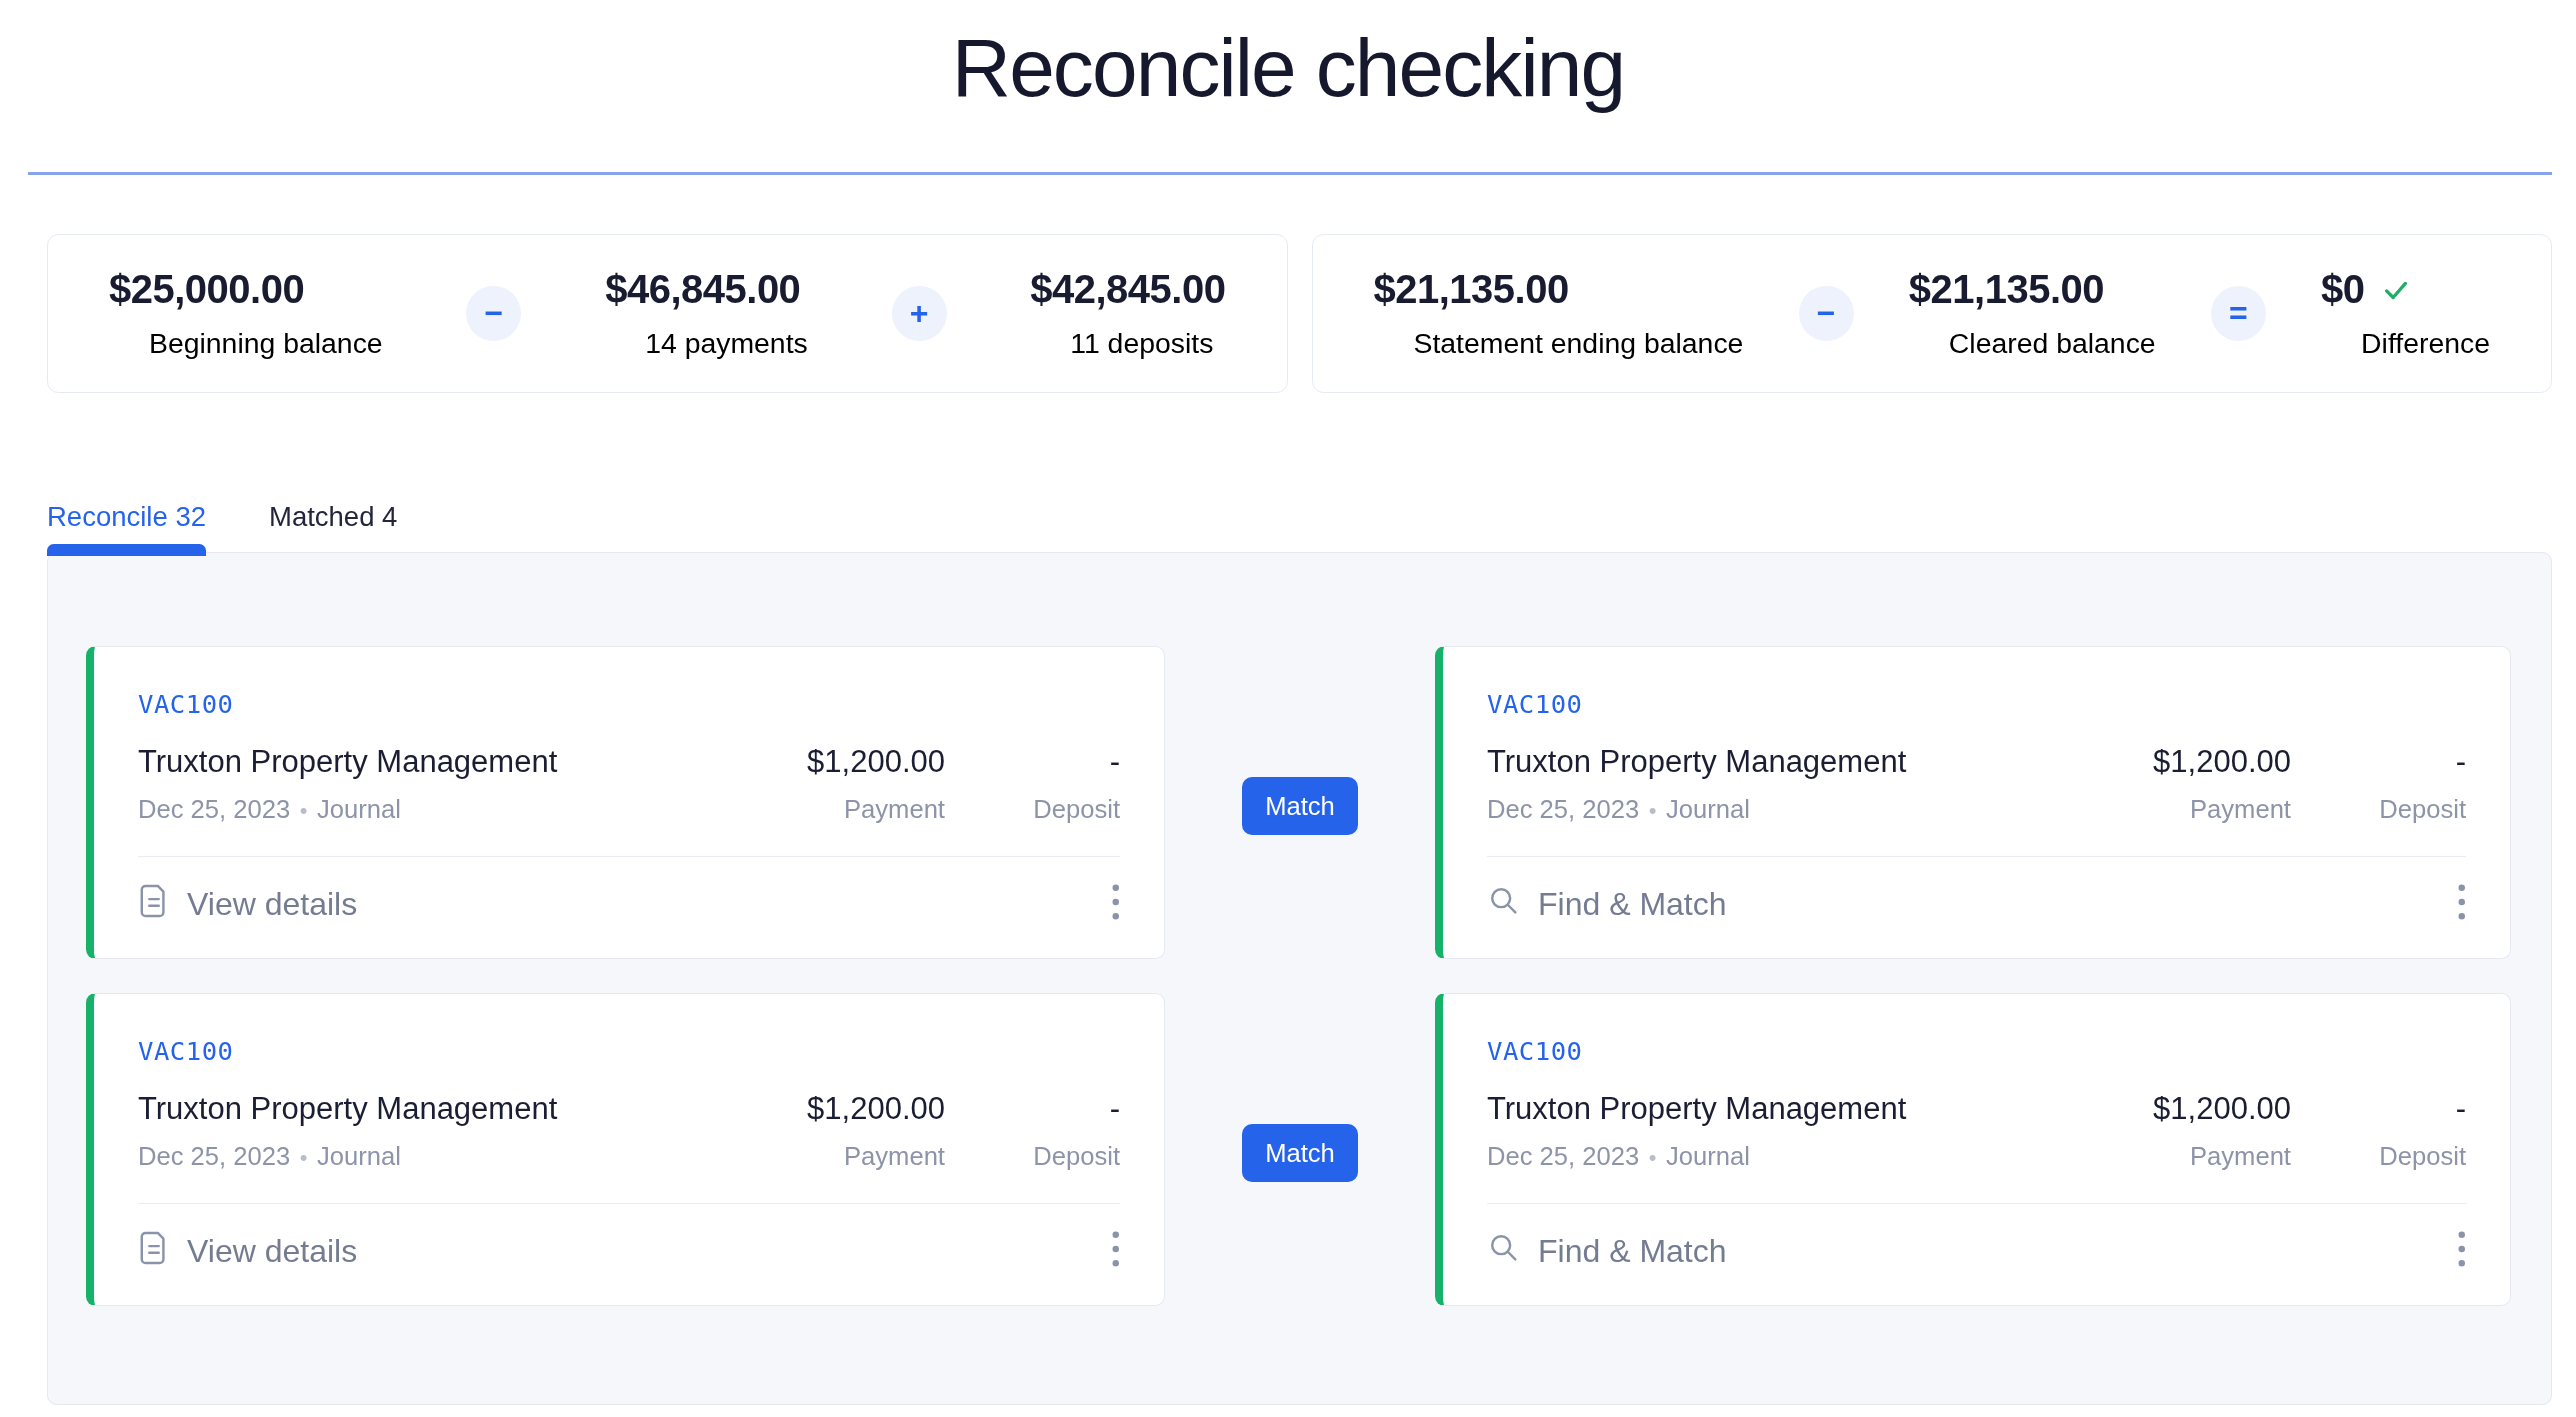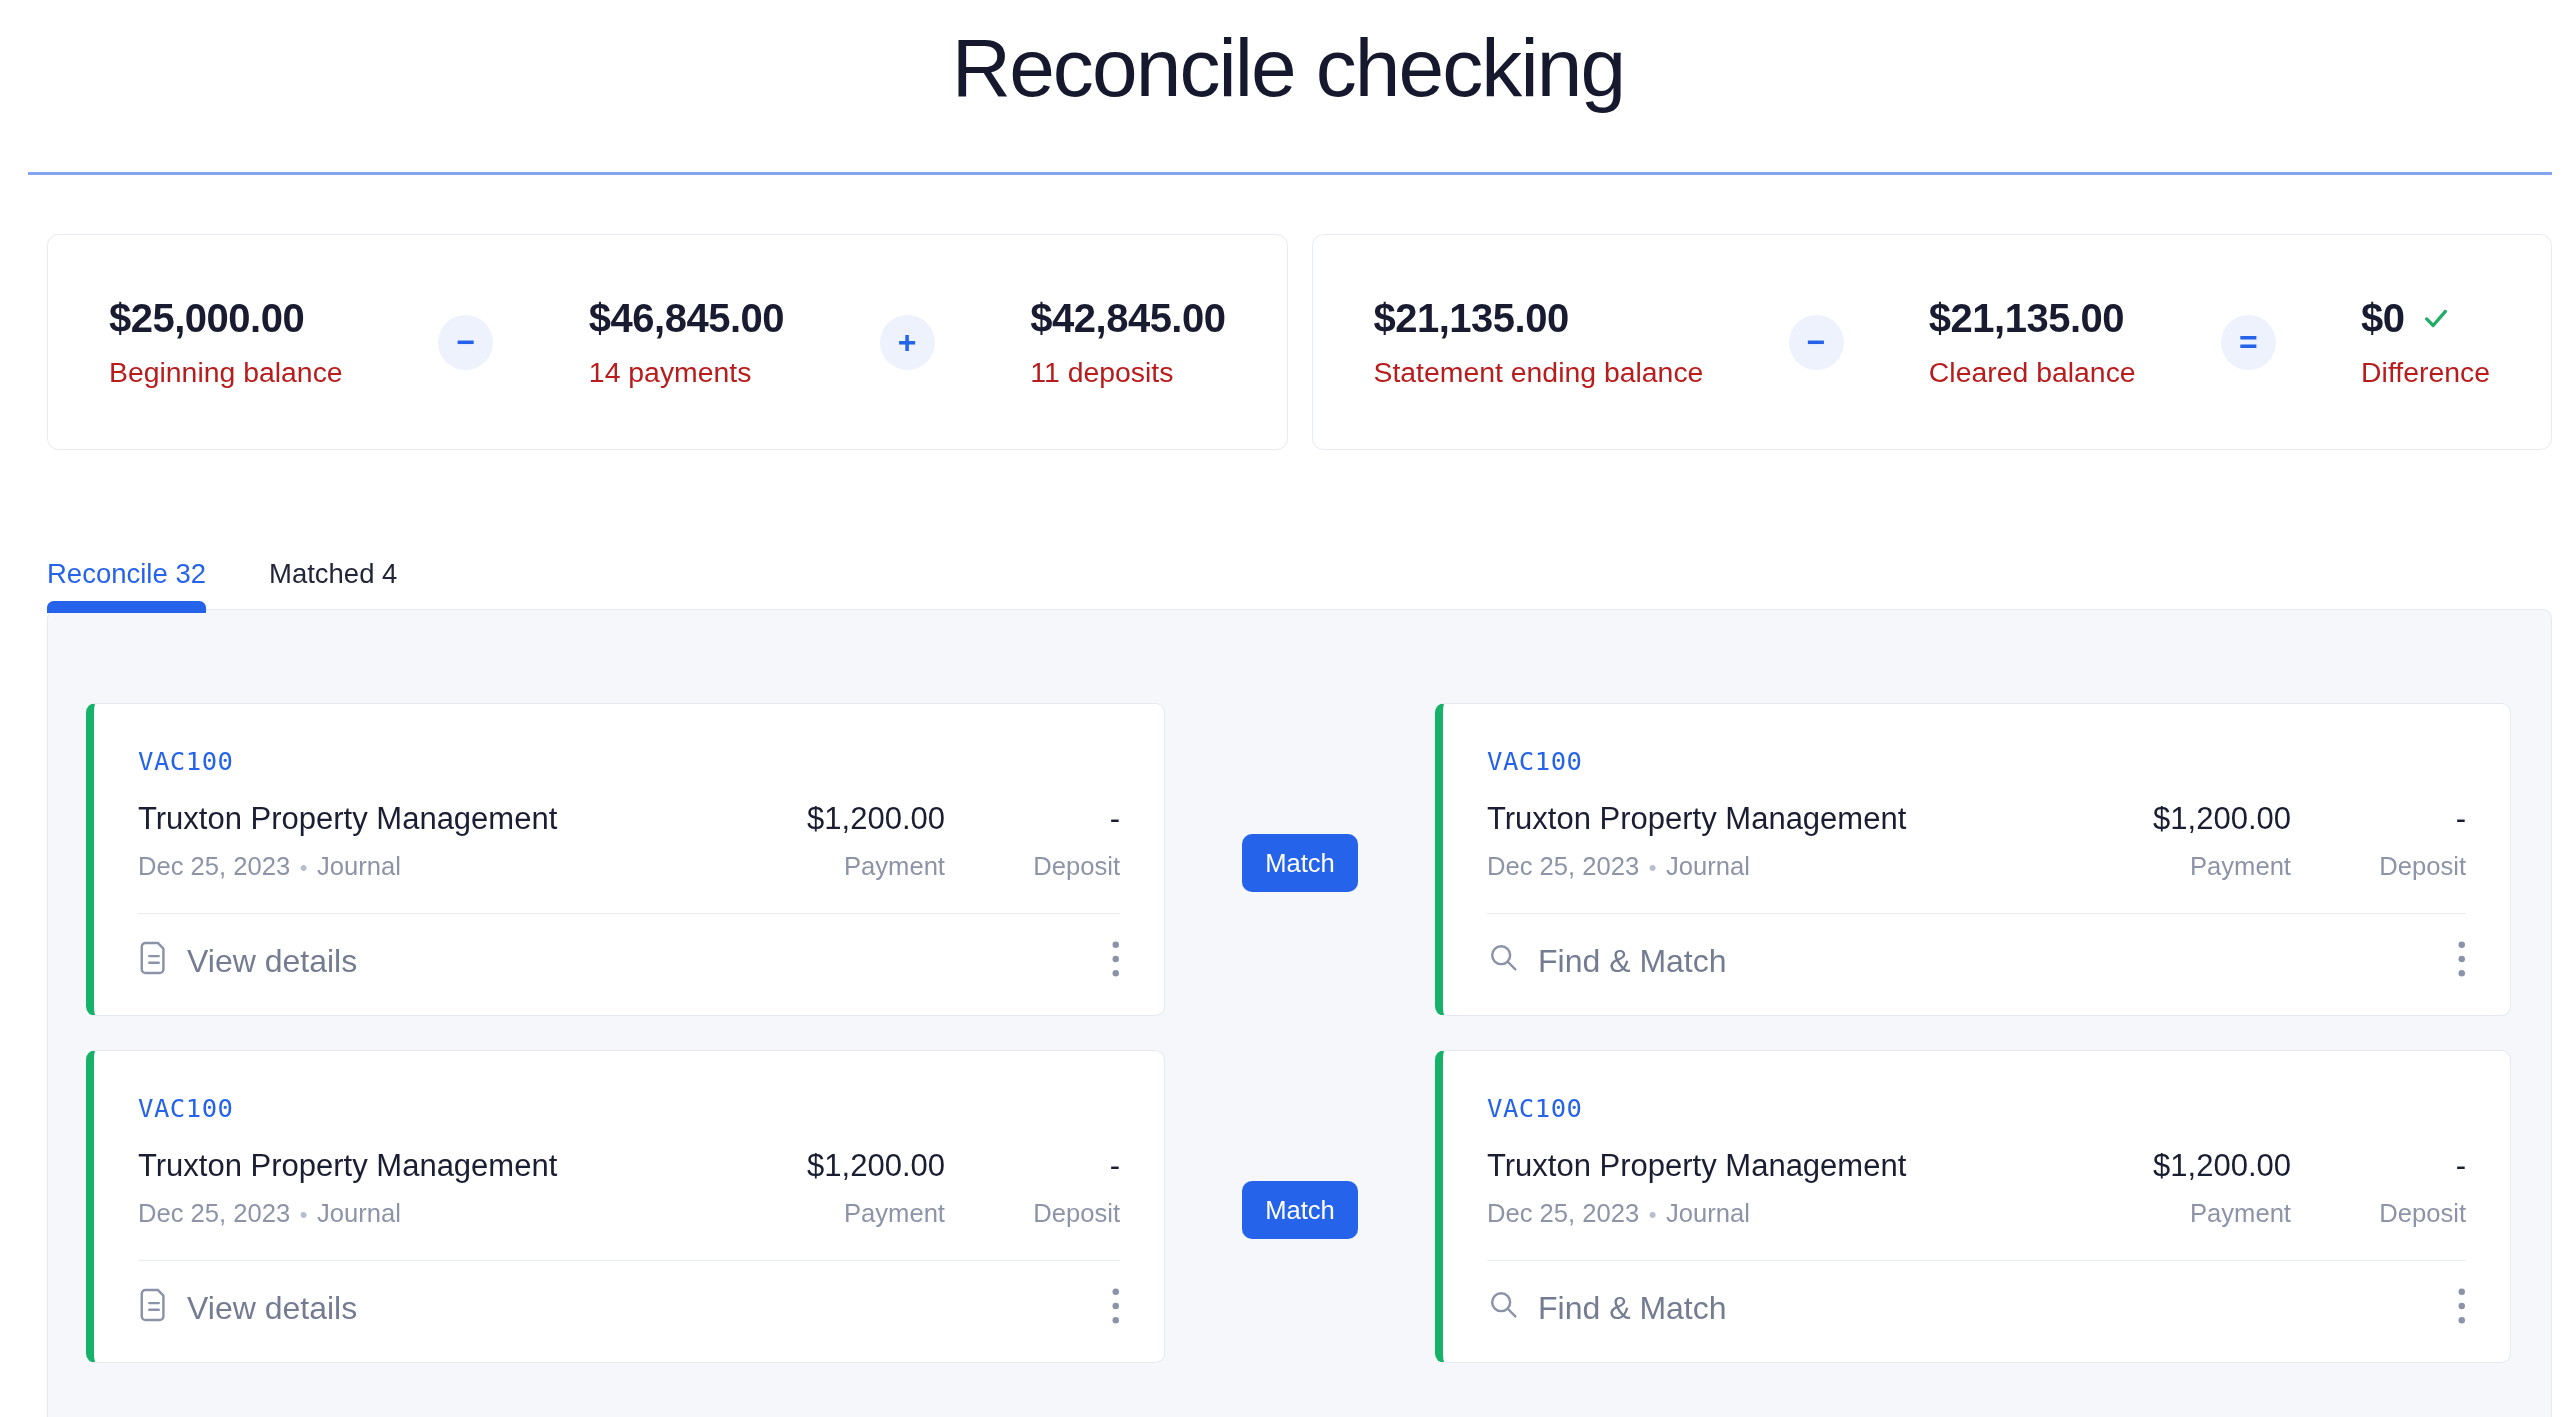--- a/index.html
+++ b/index.html
@@ -7,26 +7,26 @@
               font-family:"Liberation Sans", sans-serif; color:#1b1e33; }
 
   
   header { padding-top:21px; }
   h1.page-title { text-align:center; font-size:82px; font-weight:500;
                   letter-spacing:-1.9px; color:#16192e; line-height:1.15; }
   .header-divider { margin:57px 24px 0 28.4px; height:2.8px; background:#86a3ee; }
 
   
   .summary-row { display:flex; gap:24px; margin:59px 24px 0 47px; }
-  .summary-card { flex:1; height:216px; background:#fff; border:1.9px solid #e6eaf1;
+  .summary-card { flex:1; height:159px; background:#fff; border:1.9px solid #e6eaf1;
                   border-radius:11.4px; display:flex; align-items:center;
                   justify-content:space-between; padding:0 61px; }
   .stat .amount { font-size:40px; font-weight:600; color:#191c31; letter-spacing:-0.5px;
                   display:flex; align-items:center; }
-  .stat .label  { font-size:28.4px; color:#b91c1c; margin-top:15px; font-weight:400; }
+  .stat .label  { font-size:28.4px; color:#000000; margin-top:15px; font-weight:400;margin-left:40px; }
   .op-badge { width:55px; height:55px; border-radius:50%; background:#edf2fd;
               color:#2563eb; font-size:32px; font-weight:600; display:flex;
               align-items:center; justify-content:center; flex:0 0 auto; }
   .check-icon { margin-left:15px; display:inline-flex; }
 
   
   .tabs { display:flex; gap:63px; margin:108px 0 0 47px; position:relative; z-index:2; }
   .tab { font-size:27.5px; font-weight:500; color:#23263a; padding-bottom:21px;
          position:relative; cursor:pointer; }
   .tab.active { color:#2563eb; }

